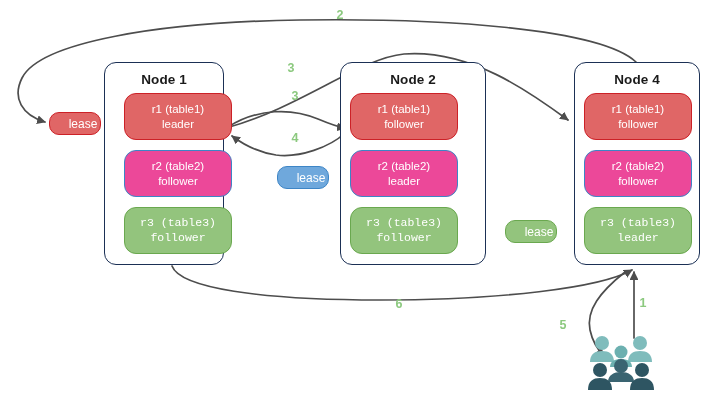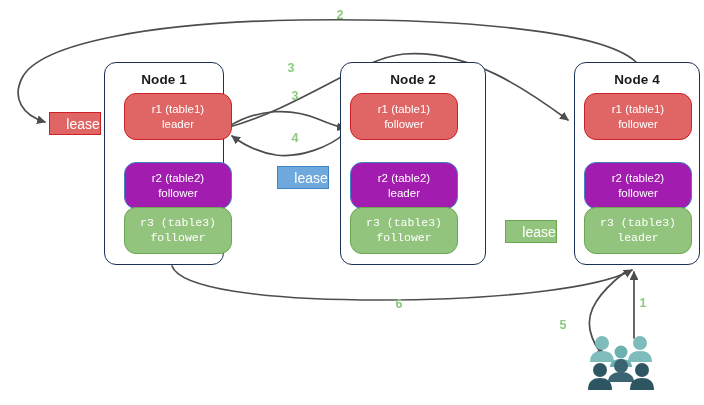--- a/index.html
+++ b/index.html
@@ -63,33 +63,33 @@
     color: #ffffff;
     font-size: 11.5px;
     line-height: 14.5px;
     text-align: center;
   }
   .replica .line1, .replica .line2 {
     display: block;
     white-space: nowrap;
   }
   .rep-red   { background: #e06666; border: 1.4px solid #cc2127; }
-  .rep-blue  { background: #a21caf; border: 1.4px solid #3d85c6; margin-top: 12px; }
+  .rep-blue  { background: #ec4899; border: 1.4px solid #3d85c6; }
   .rep-green { background: #93c47d; border: 1.4px solid #6aa84f; font-family: Liberation Mono, monospace; }
 
   
   .lease {
     position: absolute;
     box-sizing: border-box;
-    border-radius: 0;
+    border-radius: 10px;
     display: flex;
     align-items: center;
     justify-content: center;
     color: #ffffff;
-    font-size: 14px;
+    font-size: 12px;
     line-height: 14px;
     padding-left: 16px;
   }
   .lease-red   { background: #e06666; border: 1.6px solid #cc2127; }
   .lease-blue  { background: #6fa8dc; border: 1.6px solid #3d85c6; }
   .lease-green { background: #93c47d; border: 1.6px solid #6aa84f; }
 
   
   .step-label {
     position: absolute;

